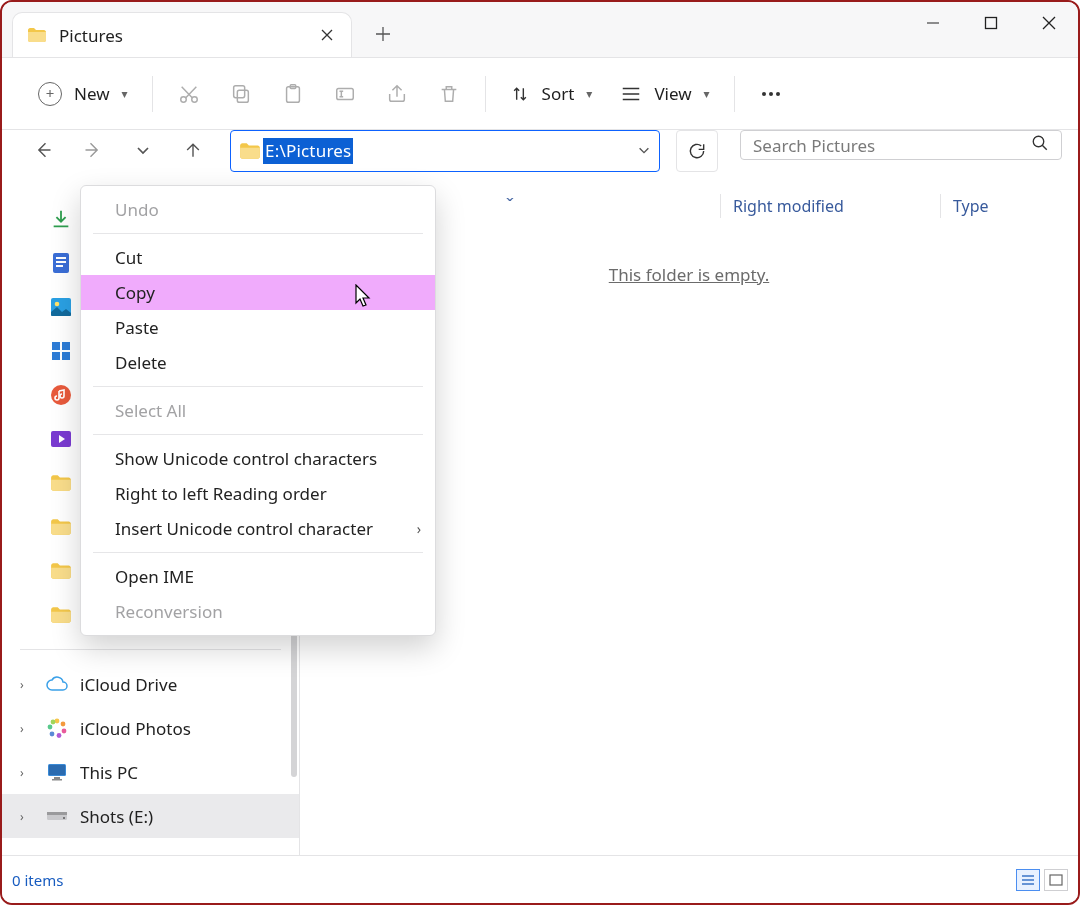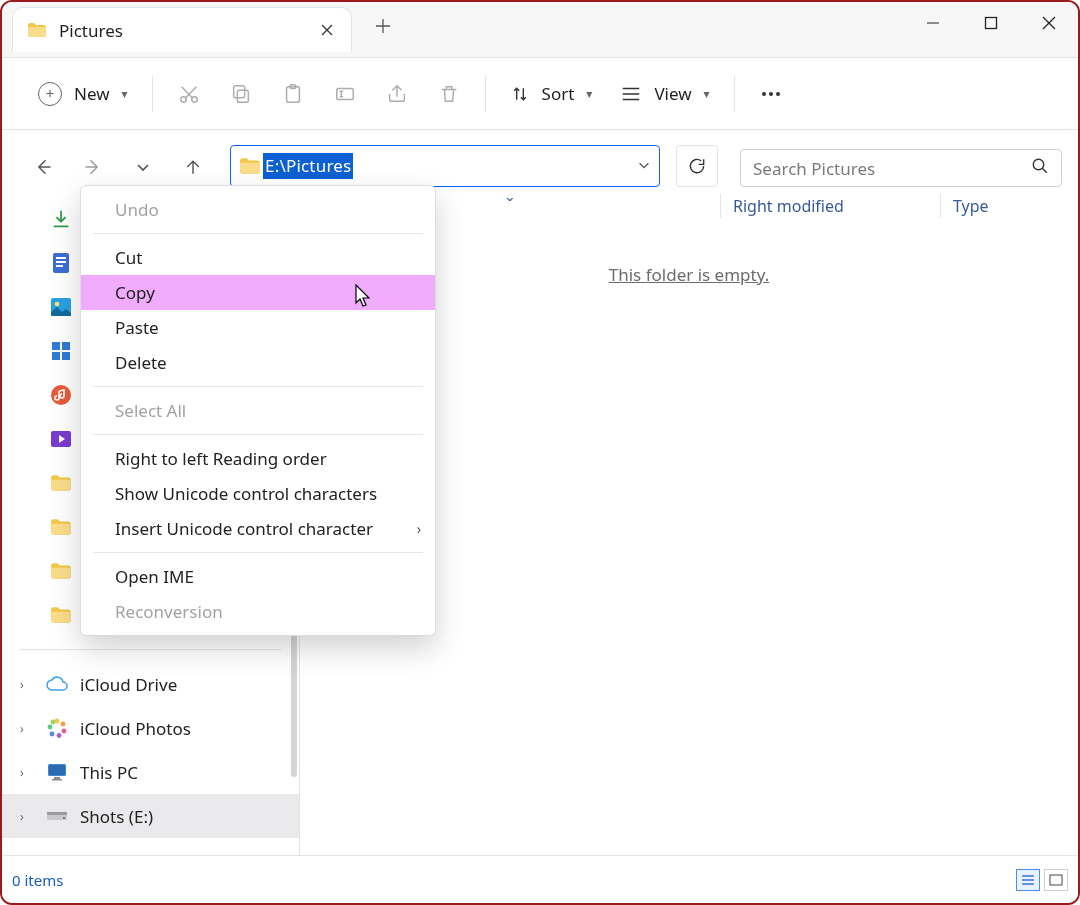--- a/index.html
+++ b/index.html
@@ -11,50 +11,50 @@
     --accent:#0d62ff;
     --sel:#0c60d4;
     --redring:#991b1b;
     --hover:#eef0f1;
   }
   *{box-sizing:border-box;font-family:"Segoe UI",system-ui,Arial,sans-serif;}
   html,body{margin:0;height:100%;background:#fff;}
   body{position:relative;width:1080px;height:905px;overflow:hidden;border:2px solid var(--redring);border-radius:12px;}
 
   
-  .titlebar{height:55px;background:var(--bg);display:flex;align-items:center;padding-left:10px;}
+  .titlebar{height:55px;background:var(--bg);display:flex;align-items:flex-end;padding-left:10px;}
   .tab{height:45px;width:340px;background:#fff;border:1px solid var(--line);border-bottom:none;border-radius:10px 10px 0 0;display:flex;align-items:center;gap:12px;padding:0 14px;position:relative;}
   .tab .foldicon{width:20px;height:16px;}
   .tab .label{font-size:17px;color:var(--text);}
   .tab .close{margin-left:auto;font-size:16px;color:#333;padding:4px;border-radius:4px;}
   .newtab{width:30px;height:30px;margin:0 0 8px 16px;display:flex;align-items:center;justify-content:center;color:#555;font-size:22px;font-weight:300;}
   .wincontrols{margin-left:auto;display:flex;height:55px;}
   .wbtn{width:58px;height:42px;display:flex;align-items:center;justify-content:center;color:#2b2b2b;}
   .wbtn svg{display:block;}
 
   
   .toolbar{height:73px;background:#fff;border-top:1px solid var(--line);border-bottom:1px solid var(--line);display:flex;align-items:center;padding:0 24px;gap:4px;}
   .tbtn{height:44px;display:flex;align-items:center;justify-content:center;padding:0 12px;color:#555;border-radius:6px;}
   .tbtn.iconbtn{width:48px;padding:0;}
   .tbtn.wide{gap:12px;color:var(--text);font-size:17px;}
   .tbtn.disabled{opacity:.6;}
   .sep{width:1px;height:36px;background:var(--line);margin:0 8px;}
   .chev{font-size:12px;color:#666;}
   .plusring{width:24px;height:24px;border:1.6px solid #666;border-radius:50%;display:flex;align-items:center;justify-content:center;font-size:15px;color:#666;line-height:1;}
 
   
-  .navrow{height:57px;display:flex;align-items:flex-end;gap:8px;padding:0 16px 0 20px;background:#fff;}
+  .navrow{height:57px;display:flex;align-items:flex-start;gap:8px;padding:0 16px 0 20px;background:#fff;}
   .navbtn{width:42px;height:40px;display:flex;align-items:center;justify-content:center;color:#555;border-radius:6px;}
   .navbtn.disabled{color:#9a9a9a;}
   .addr{flex:0 0 430px;height:42px;margin-left:8px;border:1px solid var(--accent);border-radius:4px;display:flex;align-items:center;padding:0 8px;position:relative;background:#fff;}
   .addr .foldicon{width:22px;height:18px;margin-right:2px;}
   .addr .pathsel{background:var(--sel);color:#fff;padding:1px 2px 2px 2px;font-size:17px;letter-spacing:.2px;}
   .addr .addrop{margin-left:auto;color:#555;}
   .refresh{width:42px;height:42px;border:1px solid var(--line);border-radius:4px;display:flex;align-items:center;justify-content:center;margin-left:8px;}
-  .search{flex:1;height:38px;border:1px solid #cfcfd2;border-radius:4px;margin-left:14px;display:flex;align-items:center;padding:0 12px;color:#7a7a7a;font-size:17px;position:relative;}
+  .search{flex:1;height:30px;border:1px solid #cfcfd2;border-radius:4px;margin-left:14px;display:flex;align-items:center;padding:0 12px;color:#7a7a7a;font-size:17px;position:relative;}
   .search .mag{position:absolute;right:12px;color:#333;}
 
   
   .body{position:relative;display:flex;height:calc(100% - 55px - 73px - 57px - 30px);background:#fff;}
   .side{width:298px;border-right:1px solid var(--line);position:relative;padding-top:10px;}
   .sidescroll{position:absolute;right:2px;top:10px;width:6px;height:580px;background:#d4d4d6;border-radius:3px;}
   .qa{display:flex;align-items:center;gap:12px;height:44px;padding-left:48px;font-size:17px;color:#222;position:relative;}
   .qa .pin{position:absolute;right:22px;color:#8a8a8a;font-size:14px;}
   .qa .ico{width:22px;height:22px;display:flex;align-items:center;justify-content:center;}
   .treehr{margin:12px 18px;border:none;border-top:1px solid var(--line);}
@@ -460,24 +460,24 @@
     </div>
   <div class="mi">
       <span>Delete</span>
     </div>
   <hr>
   <div class="mi dis">
       <span>Select All</span>
     </div>
   <hr>
   <div class="mi">
+      <span>Show Unicode control characters</span>
+    </div>
+  <div class="mi">
       <span>Right to left Reading order</span>
-    </div>
-  <div class="mi">
-      <span>Show Unicode control characters</span>
     </div>
   <div class="mi">
       <span>Insert Unicode control character</span>
       <span class="sub">›</span>
     </div>
   <hr>
   <div class="mi">
       <span>Open IME</span>
     </div>
   <div class="mi dis">

